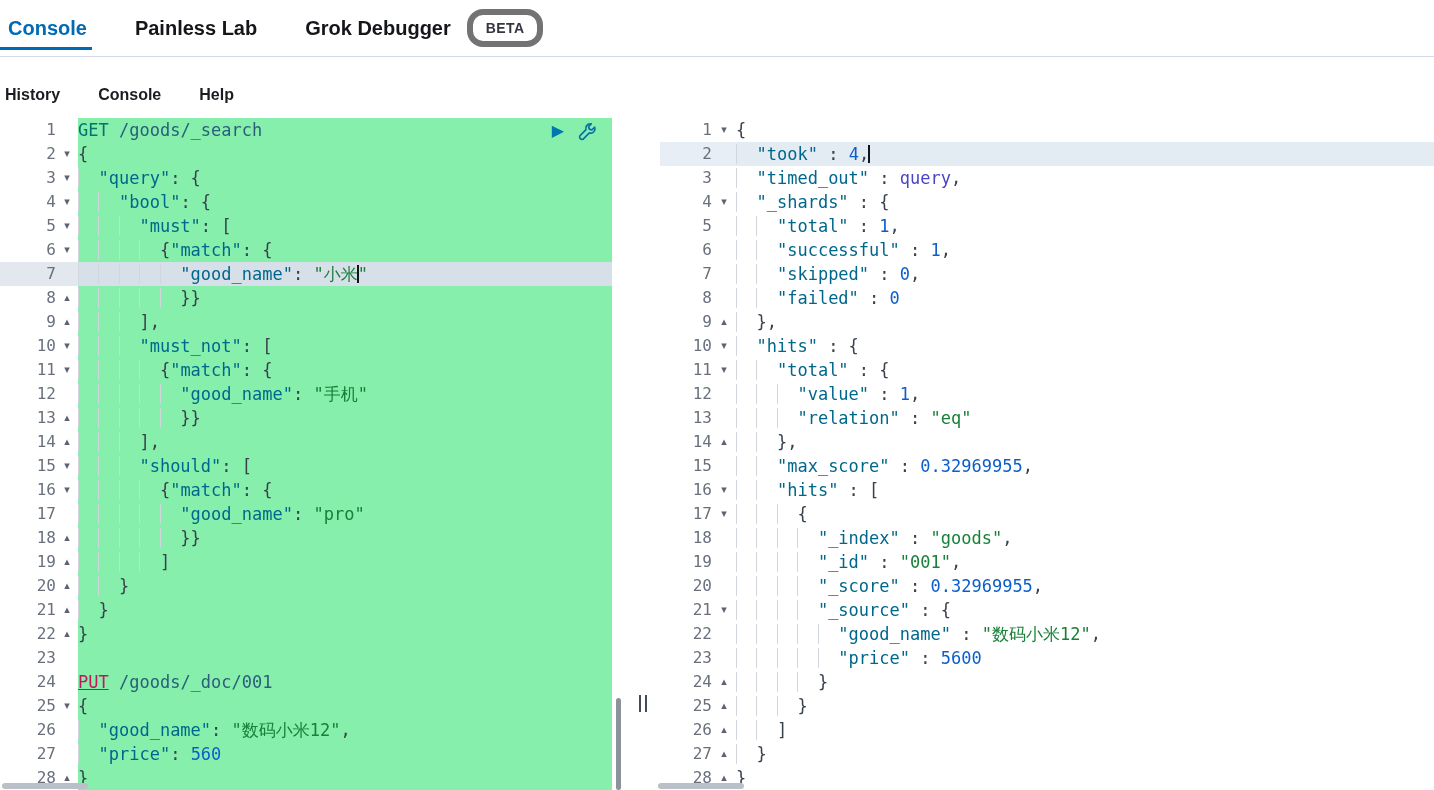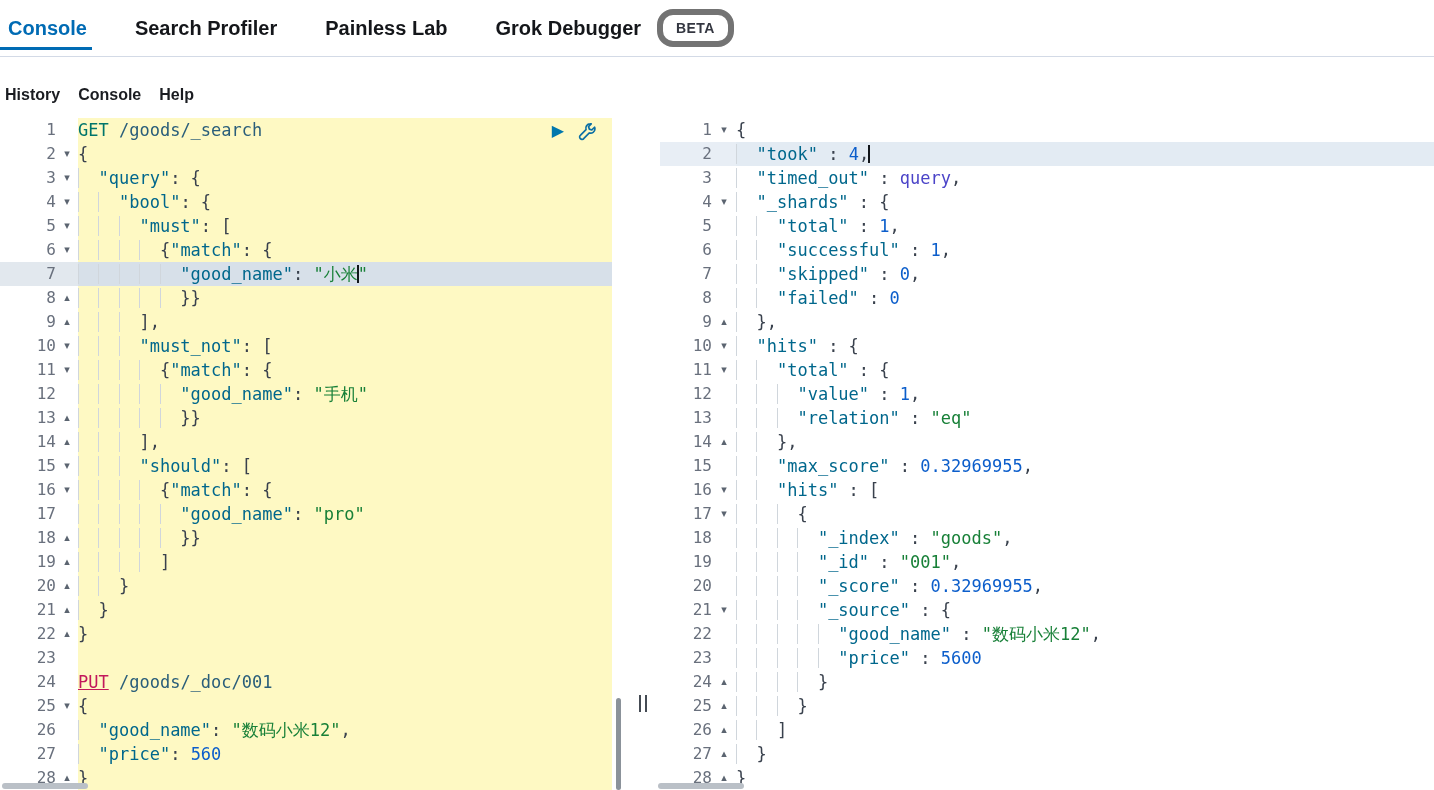--- a/index.html
+++ b/index.html
@@ -9,38 +9,38 @@
   
   .tabbar { display:flex; align-items:center; height:57px; border-bottom:1px solid #d3dae6; padding-left:8px; }
   .tab { font-size:20px; font-weight:700; color:#14161a; margin-right:48px; position:relative;
     height:100%; display:flex; align-items:center; cursor:pointer; white-space:nowrap; }
   .tab.active { color:#006bb4; }
   .tab.active::after { content:""; position:absolute; left:-8px; right:-5px; bottom:6px; height:3px; background:#006bb4; }
   .beta { margin-left:-32px; border:6px solid #737373; border-radius:16px; padding:5px 13px;
     font-size:14px; font-weight:700; color:#343741; letter-spacing:.4px; background:#fff; }
 
   
-  .menubar { height:61px; display:flex; align-items:center; gap:18px; padding:14px 0 0 5px; }
+  .menubar { height:61px; display:flex; align-items:center; gap:38px; padding:14px 0 0 5px; }
   .menu-item { font-size:16px; font-weight:700; color:#1a1c21; cursor:pointer; }
 
   
   .workspace { position:absolute; top:118px; left:0; width:1434px; height:672px; overflow:hidden; }
   .editor { position:absolute; top:0; height:672px; }
   .editor.left  { left:0; width:612px; }
   .editor.right { left:660px; width:774px; }
 
   .row { display:flex; height:24px; }
   .gut { font:16px/24px "DejaVu Sans Mono", monospace; color:#69707d; text-align:right; }
   .left  .gut { width:56px; }
   .right .gut { width:52px; }
   .fold { font-family:"DejaVu Sans", sans-serif; font-size:11px; line-height:24px; color:#5b6470; text-align:center; }
   .left  .fold { width:22px; }
   .right .fold { width:24px; }
   .code { flex:1; font:17px/24px "DejaVu Sans Mono", monospace; white-space:pre; color:#39414d; }
-  .left  .code { background:#fef9c3; }
+  .left  .code { background:#86efac; }
 
   .left  .row.hl { background:#e2e8ee; }
   .left  .row.hl .code { background:#d7e0e9; }
   .right .row.hl { background:#e8eef5; }
   .right .row.hl .code { background:#e3ebf3; }
 
   
   .tk-ind { background-image:repeating-linear-gradient(to right, #d0d6dc 0 1px, transparent 1px 2ch); }
   .tk-get { color:#00756b; }
   .tk-put { color:#c2185b;text-decoration:underline; }
@@ -63,21 +63,20 @@
   .scroll-thumb-hl { position:absolute; left:2px;   top:665px; width:86px; height:6px; background:#bac0c7; border-radius:3px; }
   .scroll-thumb-hr { position:absolute; left:658px; top:665px; width:86px; height:6px; background:#bac0c7; border-radius:3px; }
   .resize-handle { position:absolute; left:639px; top:577px; width:8px; height:17px;
     border-left:2px solid #454b54; border-right:2px solid #454b54; cursor:col-resize; }
 </style>
 </head>
 <body>
 
 <div class="tabbar">
   <div class="tab active">Console</div>
-  <div class="tab">Search Profiler</div>
   <div class="tab">Painless Lab</div>
   <div class="tab">Grok Debugger</div>
   <div class="beta">BETA</div>
 </div>
 
 <div class="menubar">
   <span class="menu-item">History</span>
   <span class="menu-item">Console</span>
   <span class="menu-item">Help</span>
 </div>

